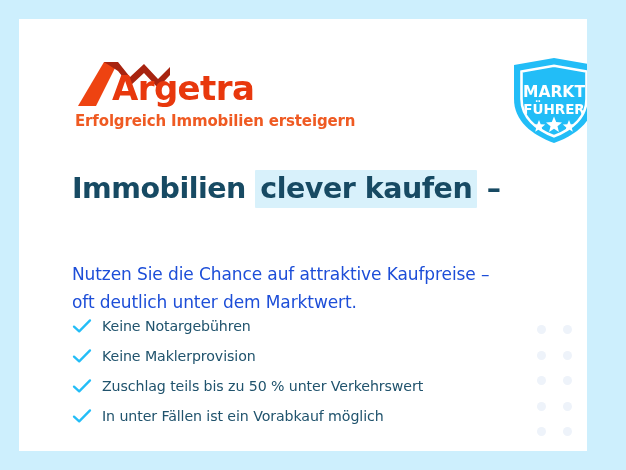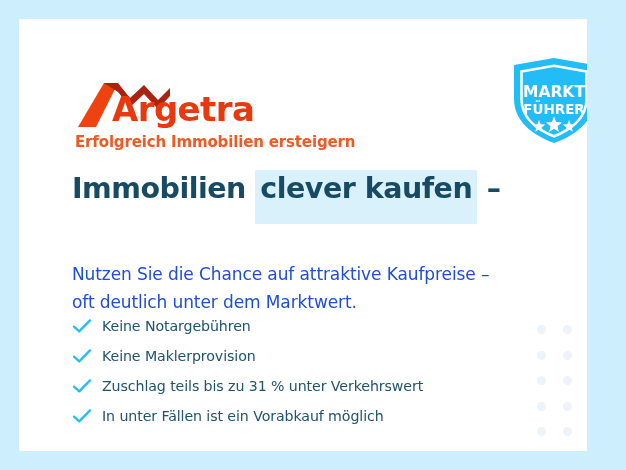--- a/index.html
+++ b/index.html
@@ -47,21 +47,21 @@
     width: 9px;
     height: 9px;
     border-radius: 50%;
     background: #eef3fa;
   }
 
   
   #logo {
     position: absolute;
     left: 55px;
-    top: 62px;
+    top: 41px;
     width: 200px;
     height: 70px;
   }
   #logo-mark {
     position: absolute;
     left: 0;
     top: 0;
     width: 140px;
     height: 48px;
   }
@@ -106,21 +106,21 @@
     width: 470px;
     font-family: "DejaVu Sans", sans-serif;
     font-size: 28.5px;
     font-weight: 700;
     line-height: 38px;
     letter-spacing: -0.5px;
     color: #174a63;
   }
   #headline .hl {
     background: #d8f1fb;
-    padding: 2px 5px 19px 5px;
+    padding: 2px 5px 3px 5px;
     border-radius: 1px;
     box-decoration-break: clone;
     -webkit-box-decoration-break: clone;
   }
   #headline .line2 { display: block; }
 
   
   #subheading {
     position: absolute;
     left: 53px;
@@ -230,21 +230,21 @@
             </svg>
         </span>
         <span class="benefit-text">Keine Maklerprovision</span>
       </li>
       <li class="benefit-row">
         <span class="benefit-check">
           <svg width="20" height="16" viewBox="0 0 20 16">
               <path d="M2 8.6 L7.2 13.4 L18 2.4" fill="none" stroke="#23bdf7" stroke-width="2.3" stroke-linecap="round" stroke-linejoin="round"></path>
             </svg>
         </span>
-        <span class="benefit-text">Zuschlag teils bis zu 31 % unter Verkehrswert</span>
+        <span class="benefit-text">Zuschlag teils bis zu 50 % unter Verkehrswert</span>
       </li>
       <li class="benefit-row">
         <span class="benefit-check">
           <svg width="20" height="16" viewBox="0 0 20 16">
               <path d="M2 8.6 L7.2 13.4 L18 2.4" fill="none" stroke="#23bdf7" stroke-width="2.3" stroke-linecap="round" stroke-linejoin="round"></path>
             </svg>
         </span>
         <span class="benefit-text">In unter Fällen ist ein Vorabkauf möglich</span>
       </li>
     </ul>

